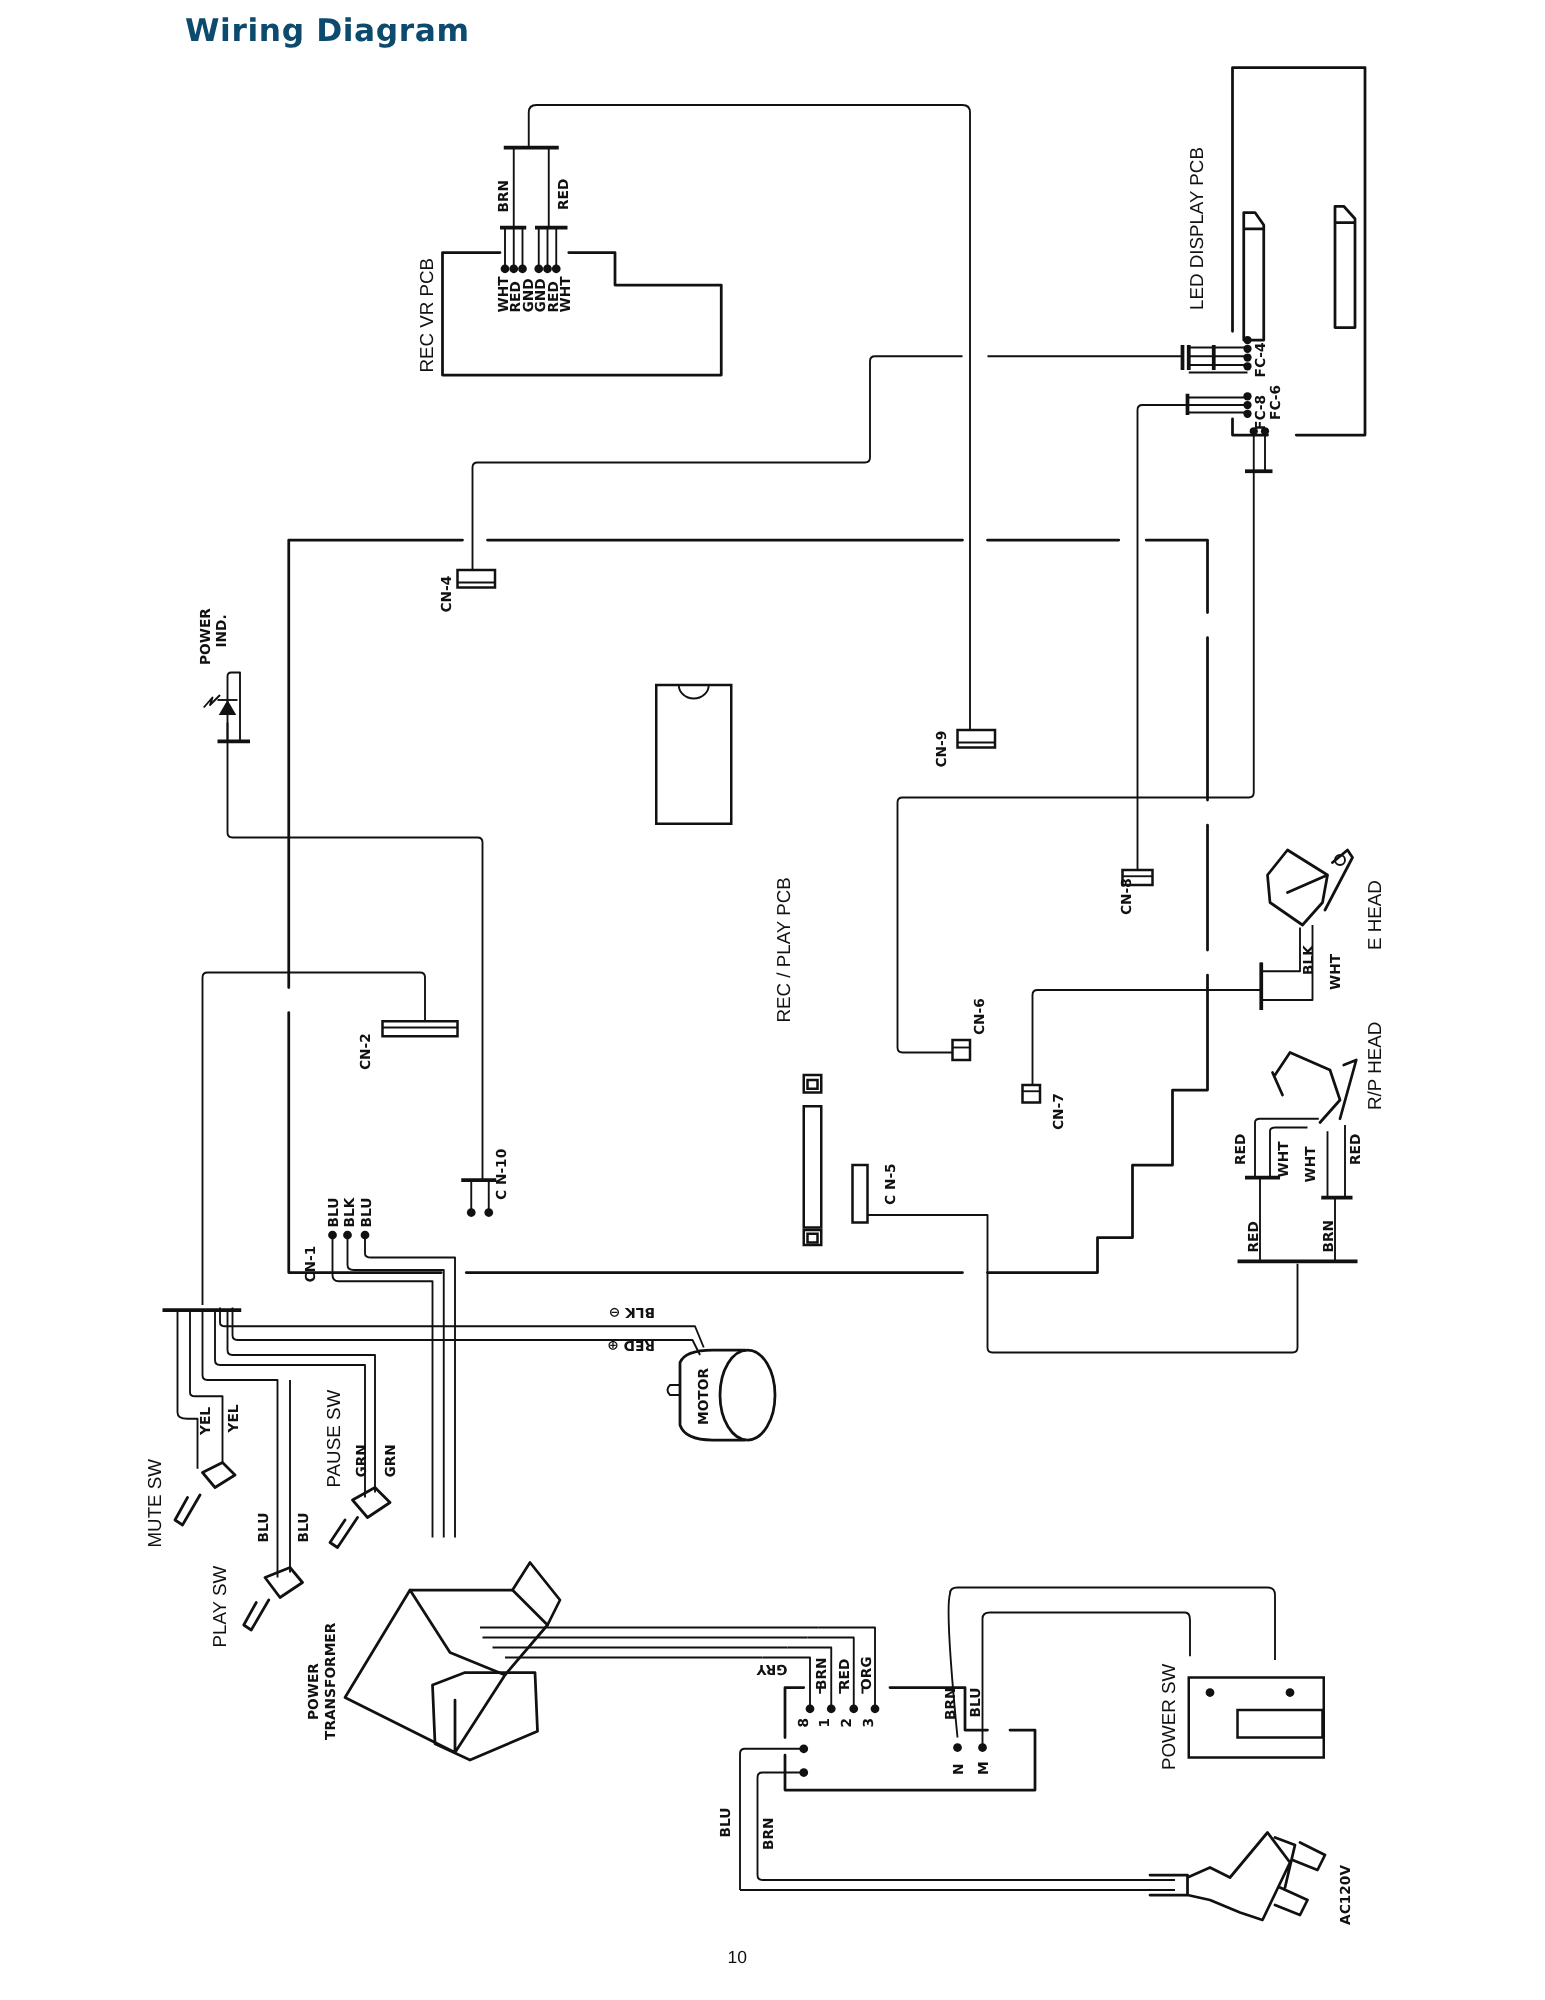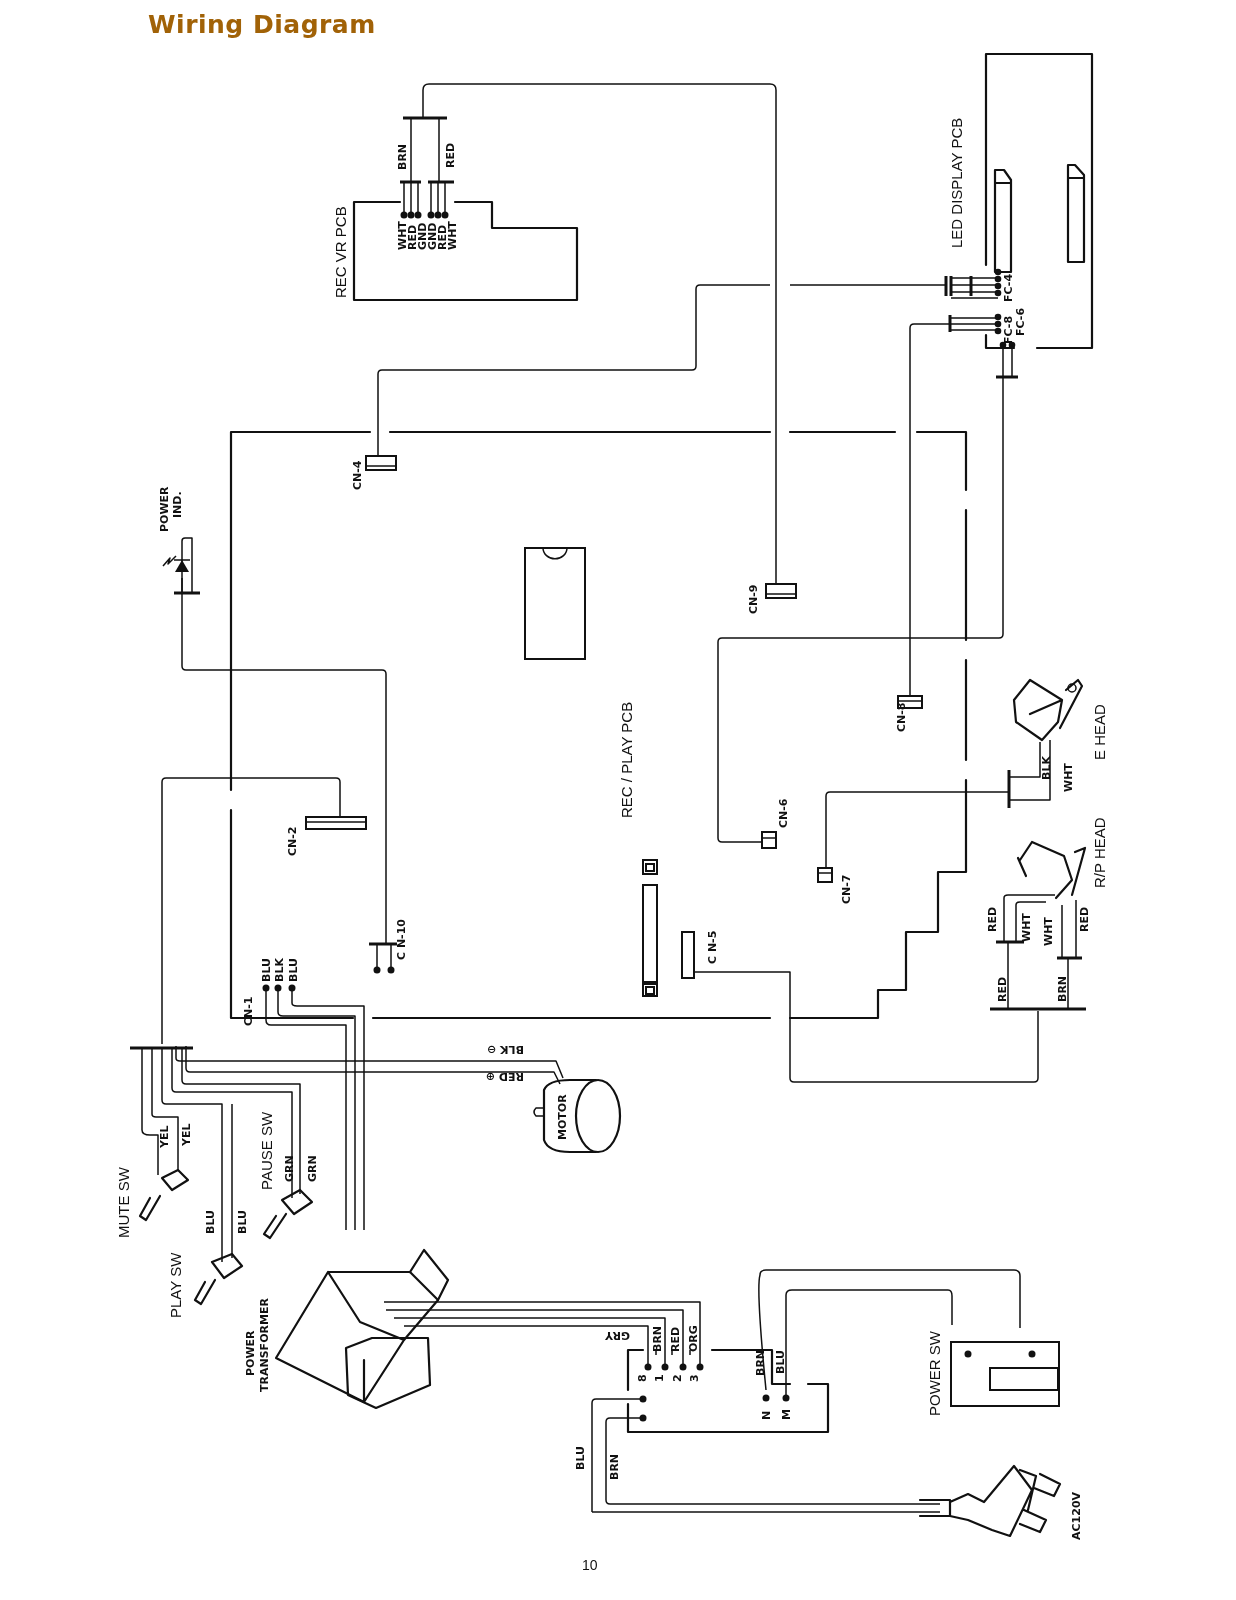--- a/index.html
+++ b/index.html
@@ -1,17 +1,17 @@
 <!DOCTYPE html>
 <html><head>
 <meta charset="utf-8">
 <style>
   html, body { margin: 0; padding: 0; background: #ffffff; }
   body { width: 1236px; height: 1600px; position: relative; overflow: hidden; font-family: "DejaVu Sans", sans-serif; }
-  #page-title { position: absolute; left: 148px; top: 10px; font-family: "DejaVu Sans", sans-serif; font-weight: bold; font-size: 25px; letter-spacing: 0.5px; color: #a16207; }
+  #page-title { position: absolute; left: 148px; top: 10px; font-family: "DejaVu Sans", sans-serif; font-weight: bold; font-size: 25px; letter-spacing: 0.5px; color: #0c4a6e; }
   #page-number { position: absolute; left: 582px; top: 1557px; font-family: "Liberation Sans", sans-serif; font-size: 14px; color: #111; text-align: center; }
   svg#diagram { position: absolute; left: 0; top: 0; }
   .w { fill: none; stroke: #111; stroke-width: 2.2; stroke-linejoin: round; stroke-linecap: round; }
   .wt { fill: none; stroke: #111; stroke-width: 1.5; stroke-linejoin: round; }
   .thick { fill: none; stroke: #111; stroke-width: 3; }
   .box { fill: #fff; stroke: #111; stroke-width: 2; }
   .dot { fill: #111; }
   .lblb { font-family: "DejaVu Sans", sans-serif; font-size: 11px; font-weight: bold; fill: #111; }
   .lblL { font-family: "Liberation Sans", sans-serif; font-size: 15px; fill: #111; }
 </style>

